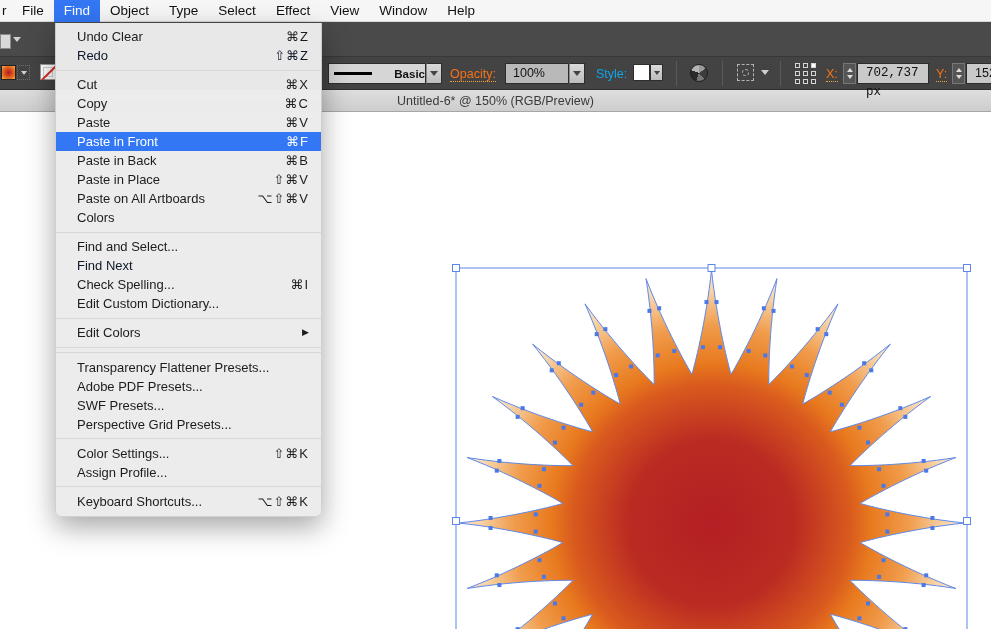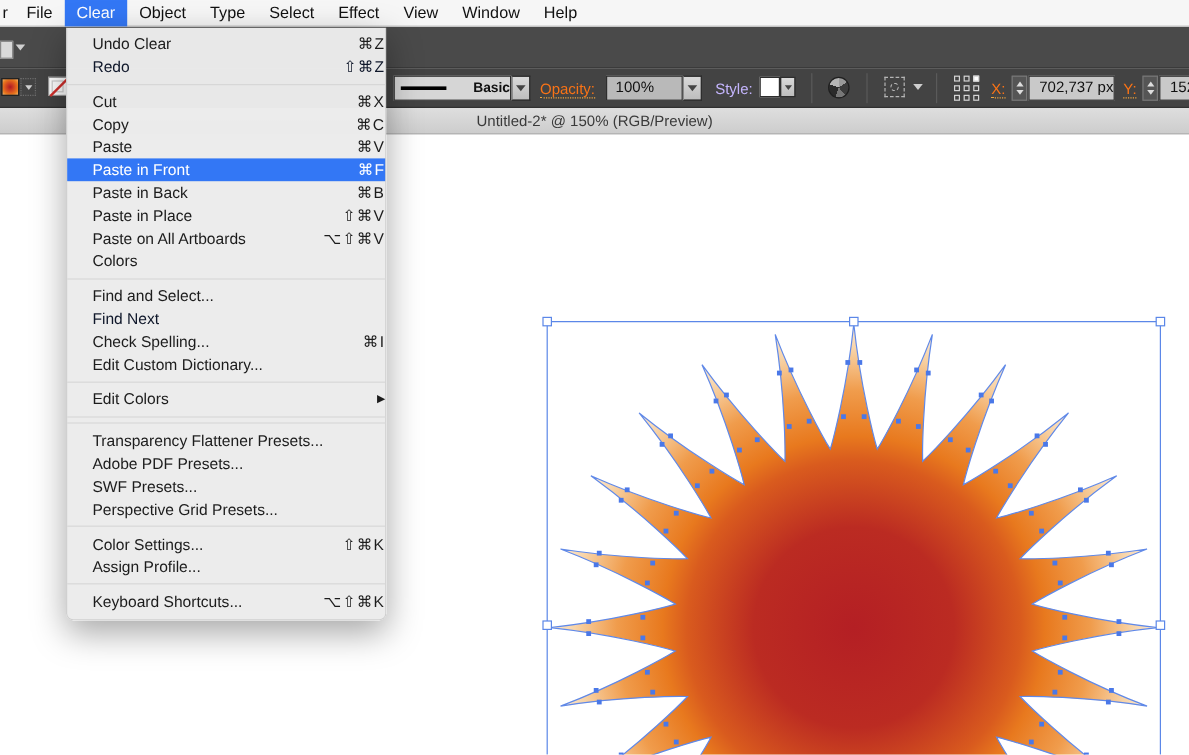--- a/index.html
+++ b/index.html
@@ -37,21 +37,21 @@
 
   .stroke-combo { left:328px; top:6px; width:98px; height:21px; background:#d6d6d6;
     border:1px solid #2d2d2d; display:flex; align-items:center; color:#111; }
   .stroke-combo .line { width:46px; height:3px; background:#000; margin-left:5px; }
   .stroke-combo .lbl { margin-left:22px; font-weight:bold; font-size:11.5px; }
   .combo-arrow { top:6px; width:16px; height:21px; background:linear-gradient(#d9d9d9,#bdbdbd);
     border:1px solid #2d2d2d; border-left:1px solid #8a8a8a; display:flex; align-items:center; justify-content:center; }
   .combo-arrow .arr { width:0; height:0; border-left:4px solid transparent; border-right:4px solid transparent; border-top:5px solid #444; }
 
   .link-label { color:#f97316; border-bottom:1px dotted #f0a43e; font-size:12.5px; }
-  .plain-label { color:#c4b5fd; font-size:12.5px; }
+  .plain-label { color:#0ea5e9; font-size:12.5px; }
 
   .opacity-field { left:505px; top:6px; width:64px; height:21px; background:#b9b9b9; border:1px solid #2d2d2d;
     color:#111; font-size:12.5px; line-height:19px; padding-left:7px; }
 
   .style-swatch { left:633px; top:7px; width:17px; height:17px; background:#fff; border:1px solid #2d2d2d; }
   .style-arrow { left:650px; top:7px; width:13px; height:17px; background:linear-gradient(#d9d9d9,#bdbdbd);
     border:1px solid #2d2d2d; display:flex; align-items:center; justify-content:center; }
   .style-arrow .arr { width:0; height:0; border-left:3.5px solid transparent; border-right:3.5px solid transparent; border-top:4.5px solid #444; }
 
   .vsep { position:absolute; top:4px; width:1px; height:25px; background:#5a5a5a; }
@@ -82,37 +82,37 @@
 
   
   #canvas { position:absolute; left:0; top:112px; width:991px; height:517px; background:#fff; }
   #canvas svg { position:absolute; left:0; top:0; }
 
   
   #editmenu { position:absolute; left:55px; top:23px; width:267px;
     background:rgba(236,236,236,0.98); border:1px solid rgba(0,0,0,0.12);
     border-top:none; border-radius:0 0 6px 6px;
     box-shadow:0 10px 28px rgba(0,0,0,0.35); z-index:40; padding:4px 0 5px 0; font-size:13px; color:#1c1c1c; }
-  .menu-item { height:19px; line-height:19px; display:flex; align-items:center; padding:0 0 0 21px; }
+  .menu-item { height:19px; line-height:19px; display:flex; align-items:center; padding:0 12px 0 21px; }
   .menu-item .lab { flex:1; white-space:nowrap; }
   .menu-item .sc { color:#1c1c1c; white-space:nowrap; letter-spacing:1px; }
   .menu-item.disabled .lab, .menu-item.disabled .sc { color:#0f172a; }
   .menu-item.highlighted { background:#3377f5; color:#fff; }
   .menu-item.highlighted .sc { color:#fff; }
   .menu-item .subarr { font-size:9px; color:#1c1c1c; }
   .menu-sep { height:1px; background:#d7d7d7; margin:4.5px 0; }
 </style>
 </head>
 <body>
 
 <div id="menubar">
   <span class="partial">r</span>
 
 <div class="mitem">File</div>
-    <div class="mitem active">Clear</div>
+    <div class="mitem active">Find</div>
     <div class="mitem">Object</div>
     <div class="mitem">Type</div>
     <div class="mitem">Select</div>
     <div class="mitem">Effect</div>
     <div class="mitem">View</div>
     <div class="mitem">Window</div>
     <div class="mitem">Help</div>
   </div>
 
 <div id="appbar">
@@ -169,32 +169,32 @@
     <div class="c"></div>
       <div class="c"></div>
       <div class="c"></div>
   </div>
 
   <span class="cb link-label" style="left:826px; top:10px;">X:</span>
   <div class="cb stepper" style="left:843px;">
       <div class="up"></div>
       <div class="dn"></div>
     </div>
-  <div class="cb num-field" style="left:857px; width:72px;">702,737 px</div>
+  <div class="cb num-field" style="left:857px; width:72px;font-family:Liberation Mono, monospace;">702,737 px</div>
 
   <span class="cb link-label" style="left:936px; top:10px;">Y:</span>
   <div class="cb stepper" style="left:952px;">
       <div class="up"></div>
       <div class="dn"></div>
     </div>
   <div class="cb num-field" style="left:966px; width:72px;">152,329 px</div>
 </div>
 
 <div id="tabbar">
-  <span>Untitled-2* @ 150% (RGB/Preview)</span>
+  <span>Untitled-6* @ 150% (RGB/Preview)</span>
 </div>
 
 <div id="canvas">
   <svg id="art" width="991" height="517" viewBox="0 0 991 517">
       <defs>
         <radialGradient id="sunGrad" gradientUnits="userSpaceOnUse" cx="711.5" cy="411" r="253">
           <stop offset="0" stop-color="#b41f24"></stop>
           <stop offset="0.33" stop-color="#bb2b22"></stop>
           <stop offset="0.55" stop-color="#d95b1e"></stop>
           <stop offset="0.63" stop-color="#e8791e"></stop>

